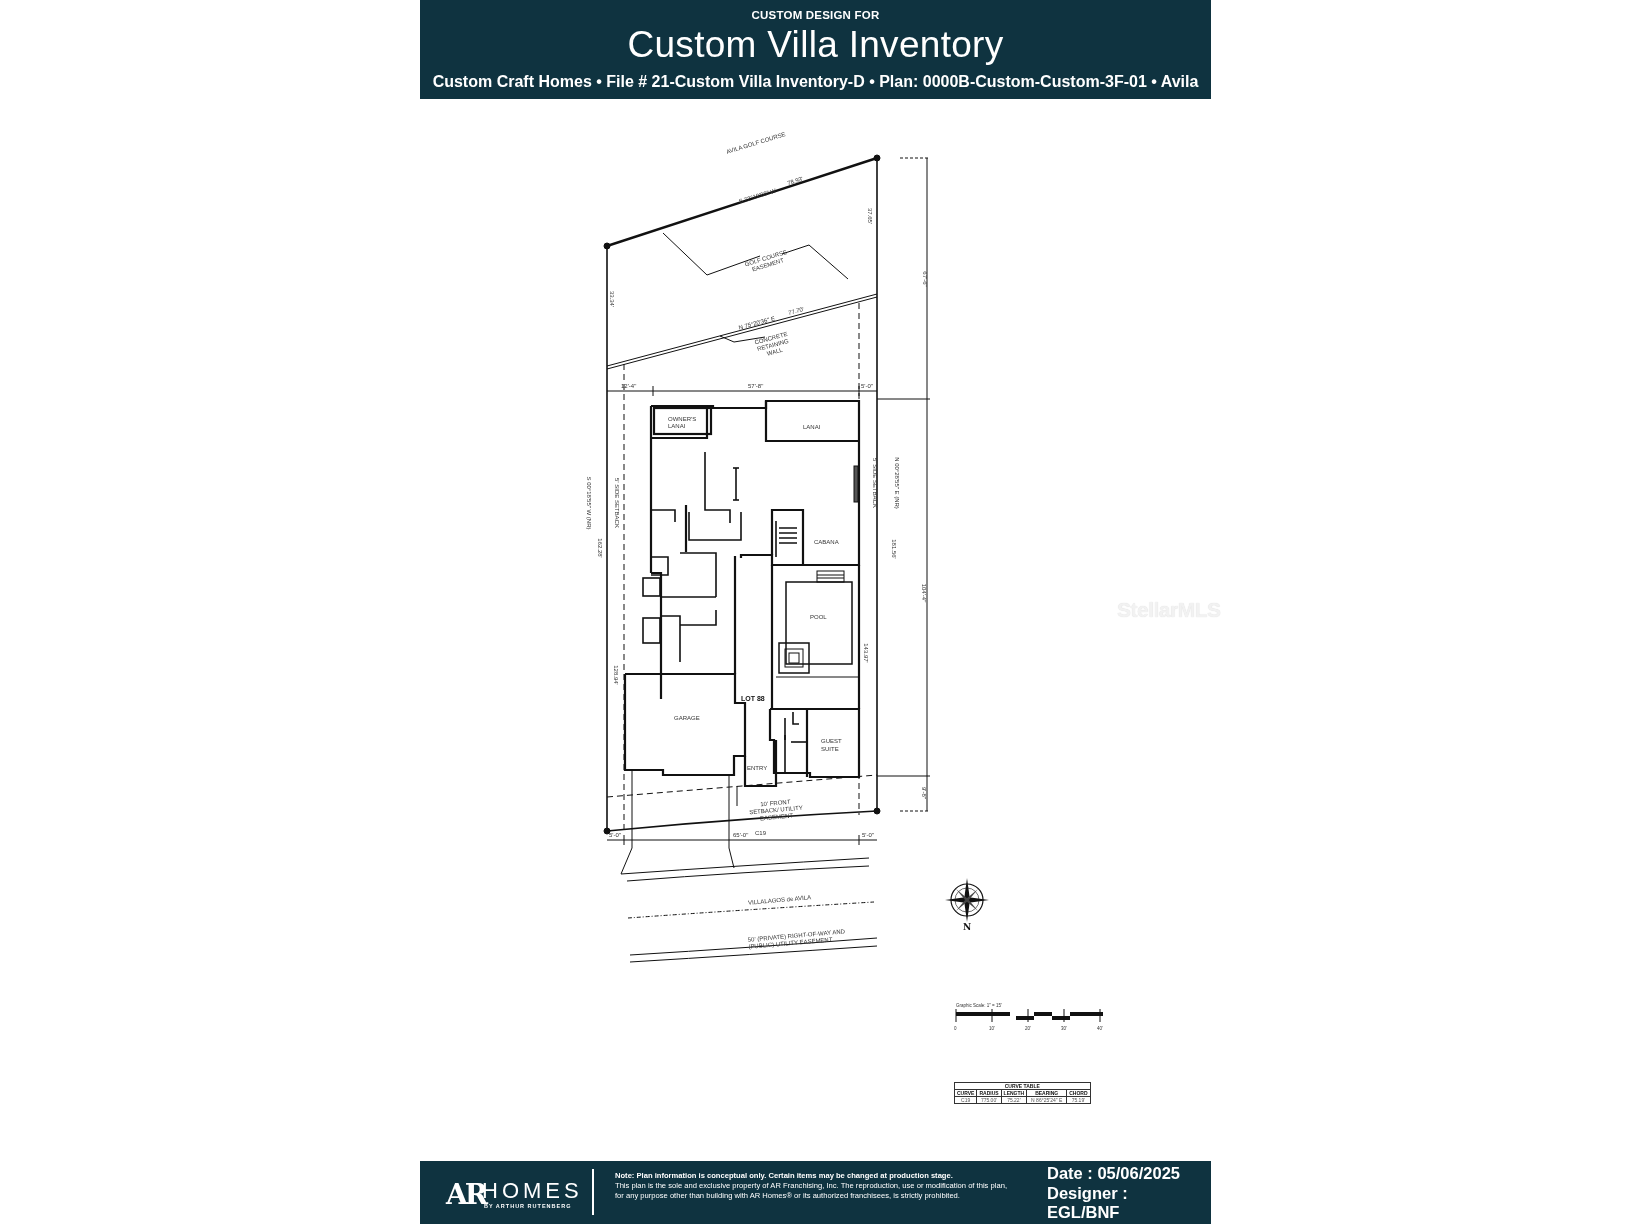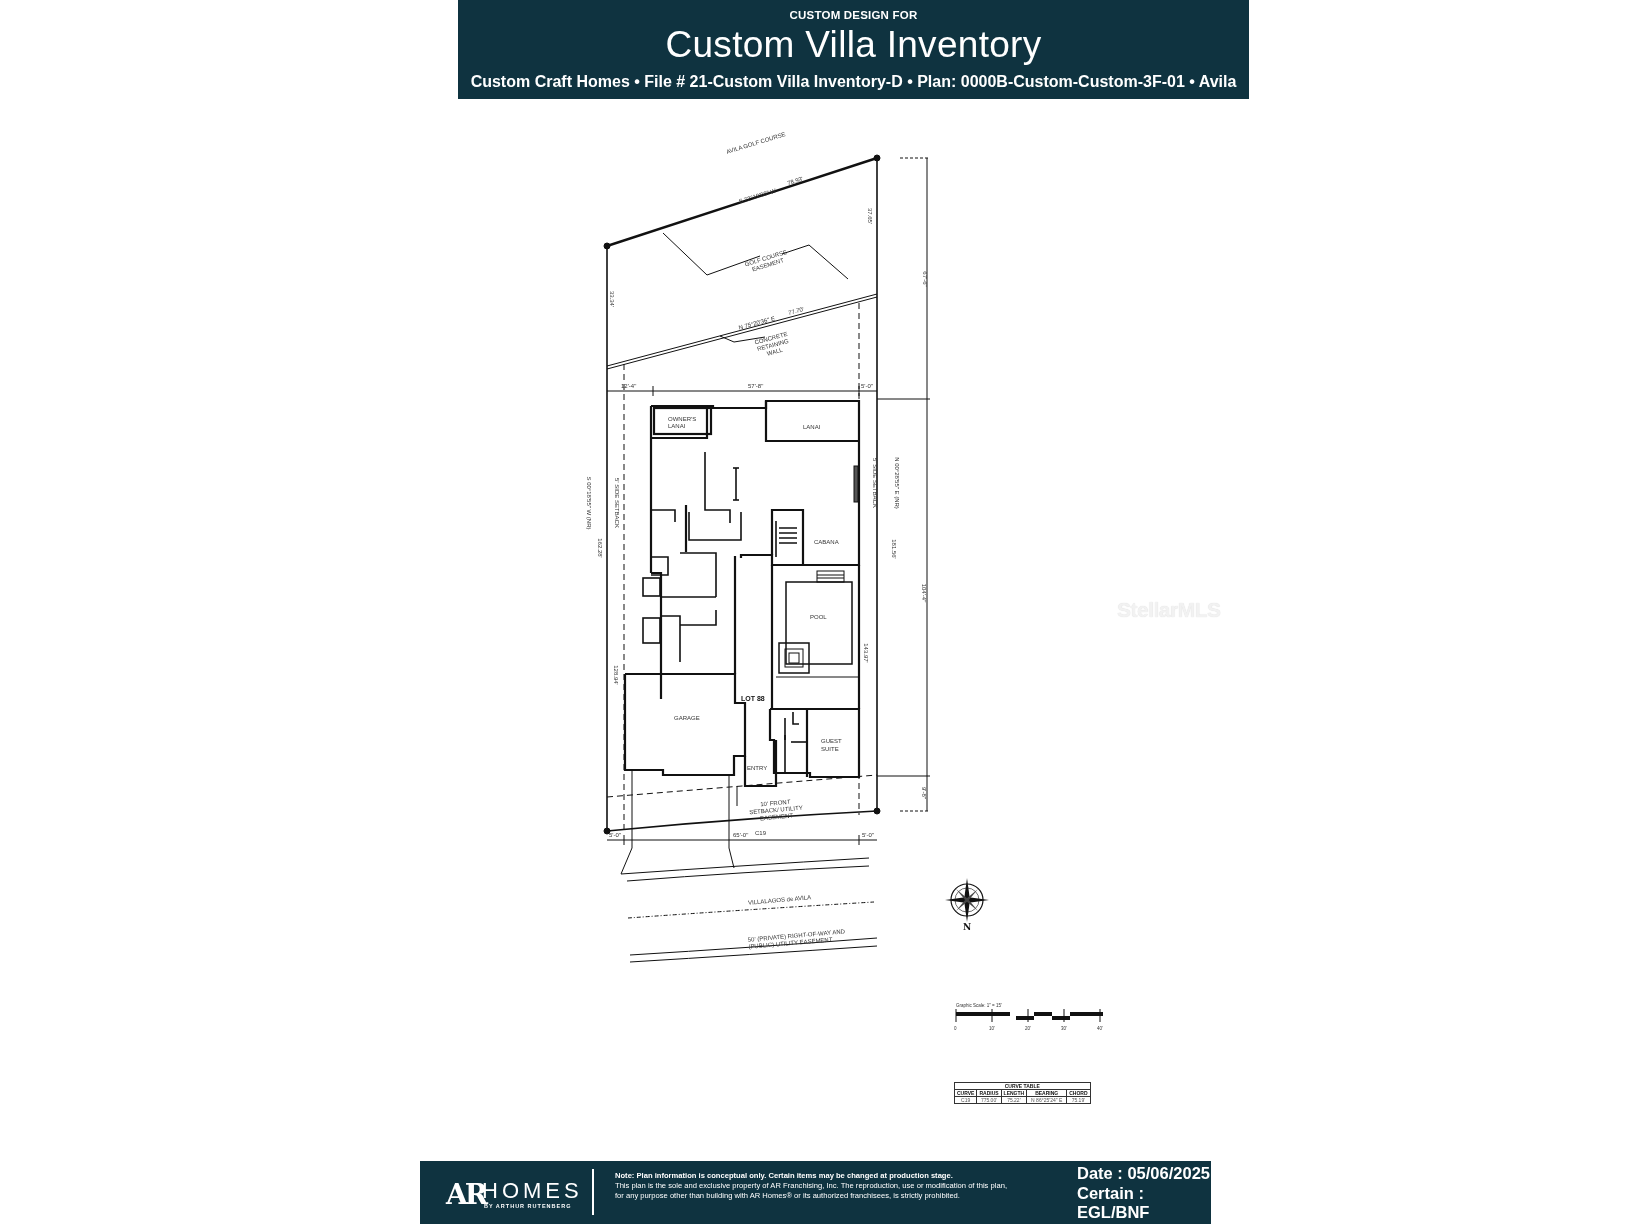--- a/index.html
+++ b/index.html
@@ -1,29 +1,29 @@
 <!DOCTYPE html>
 <html><head>
 <meta charset="utf-8">
 <style>
   html, body { margin:0; padding:0; background:#ffffff; }
   body { width:1632px; height:1224px; position:relative; overflow:hidden; font-family:"Liberation Sans", sans-serif; }
-  .header { position:absolute; left:420px; top:0; width:791px; height:99px; background:#0f3340; color:#fff; text-align:center;margin-left:38px; }
+  .header { position:absolute; left:420px; top:0; width:791px; height:99px; background:#0f3340; color:#fff; text-align:center; }
   .header .pre { position:absolute; top:9px; left:0; right:0; font-size:11.5px; font-weight:700; letter-spacing:0.2px; }
   .header .title { position:absolute; top:24px; left:0; right:0; font-size:37px; font-weight:400; letter-spacing:0.3px; }
   .header .sub { position:absolute; top:73px; left:0; right:0; font-size:16px; font-weight:700; }
   .footer { position:absolute; left:420px; top:1161px; width:791px; height:63px; background:#0f3340; color:#fff; }
   .logo { position:absolute; left:26px; top:15px; width:140px; height:36px; }
   .logo .ar { position:absolute; left:0; top:2px; font-size:28px; font-weight:700; font-family:"DejaVu Serif", serif; letter-spacing:-3px; }
   .logo .homes { position:absolute; left:36px; top:2px; font-size:22px; letter-spacing:4px; font-weight:400; }
   .logo .by { position:absolute; left:38px; top:27px; font-size:5.5px; letter-spacing:1px; font-weight:700; }
   .divider { position:absolute; left:172px; top:8px; width:2px; height:46px; background:#ffffff; }
   .note { position:absolute; left:195px; top:10px; width:400px; font-size:7.6px; line-height:10px; }
   .note b { font-weight:700; }
-  .meta { position:absolute; left:627px; top:3px; font-size:16.5px; font-weight:700; line-height:19.5px;margin-left:30px; }
+  .meta { position:absolute; left:627px; top:3px; font-size:16.5px; font-weight:700; line-height:19.5px; }
   .plan { position:absolute; left:0; top:0; width:1632px; height:1224px; }
   .watermark { position:absolute; left:1117px; top:598px; font-size:21px; color:#f2f2f2; font-weight:700; text-shadow:0 0 1px #d6d6d6; letter-spacing:-0.5px; }
 </style>
 </head>
 <body>
 
 <div class="header">
   <div class="pre">CUSTOM DESIGN FOR</div>
   <div class="title">Custom Villa Inventory</div>
   <div class="sub">Custom Craft Homes • File # 21-Custom Villa Inventory-D • Plan: 0000B-Custom-Custom-3F-01 • Avila</div>
@@ -236,16 +236,16 @@
     <span class="homes">HOMES</span>
     <span class="by">BY ARTHUR RUTENBERG</span>
   </div>
   <div class="divider"></div>
   <div class="note">
     <b>Note: Plan information is conceptual only. Certain items may be changed at production stage.</b><br>
     <span>This plan is the sole and exclusive property of AR Franchising, Inc. The reproduction, use or modification of this plan, for any purpose other than building with AR Homes® or its authorized franchisees, is strictly prohibited.</span>
   </div>
   <div class="meta">
     <div>Date : 05/06/2025</div>
-    <div>Certain :</div>
+    <div>Designer :</div>
     <div>EGL/BNF</div>
   </div>
 </div>
 
 </body></html>

